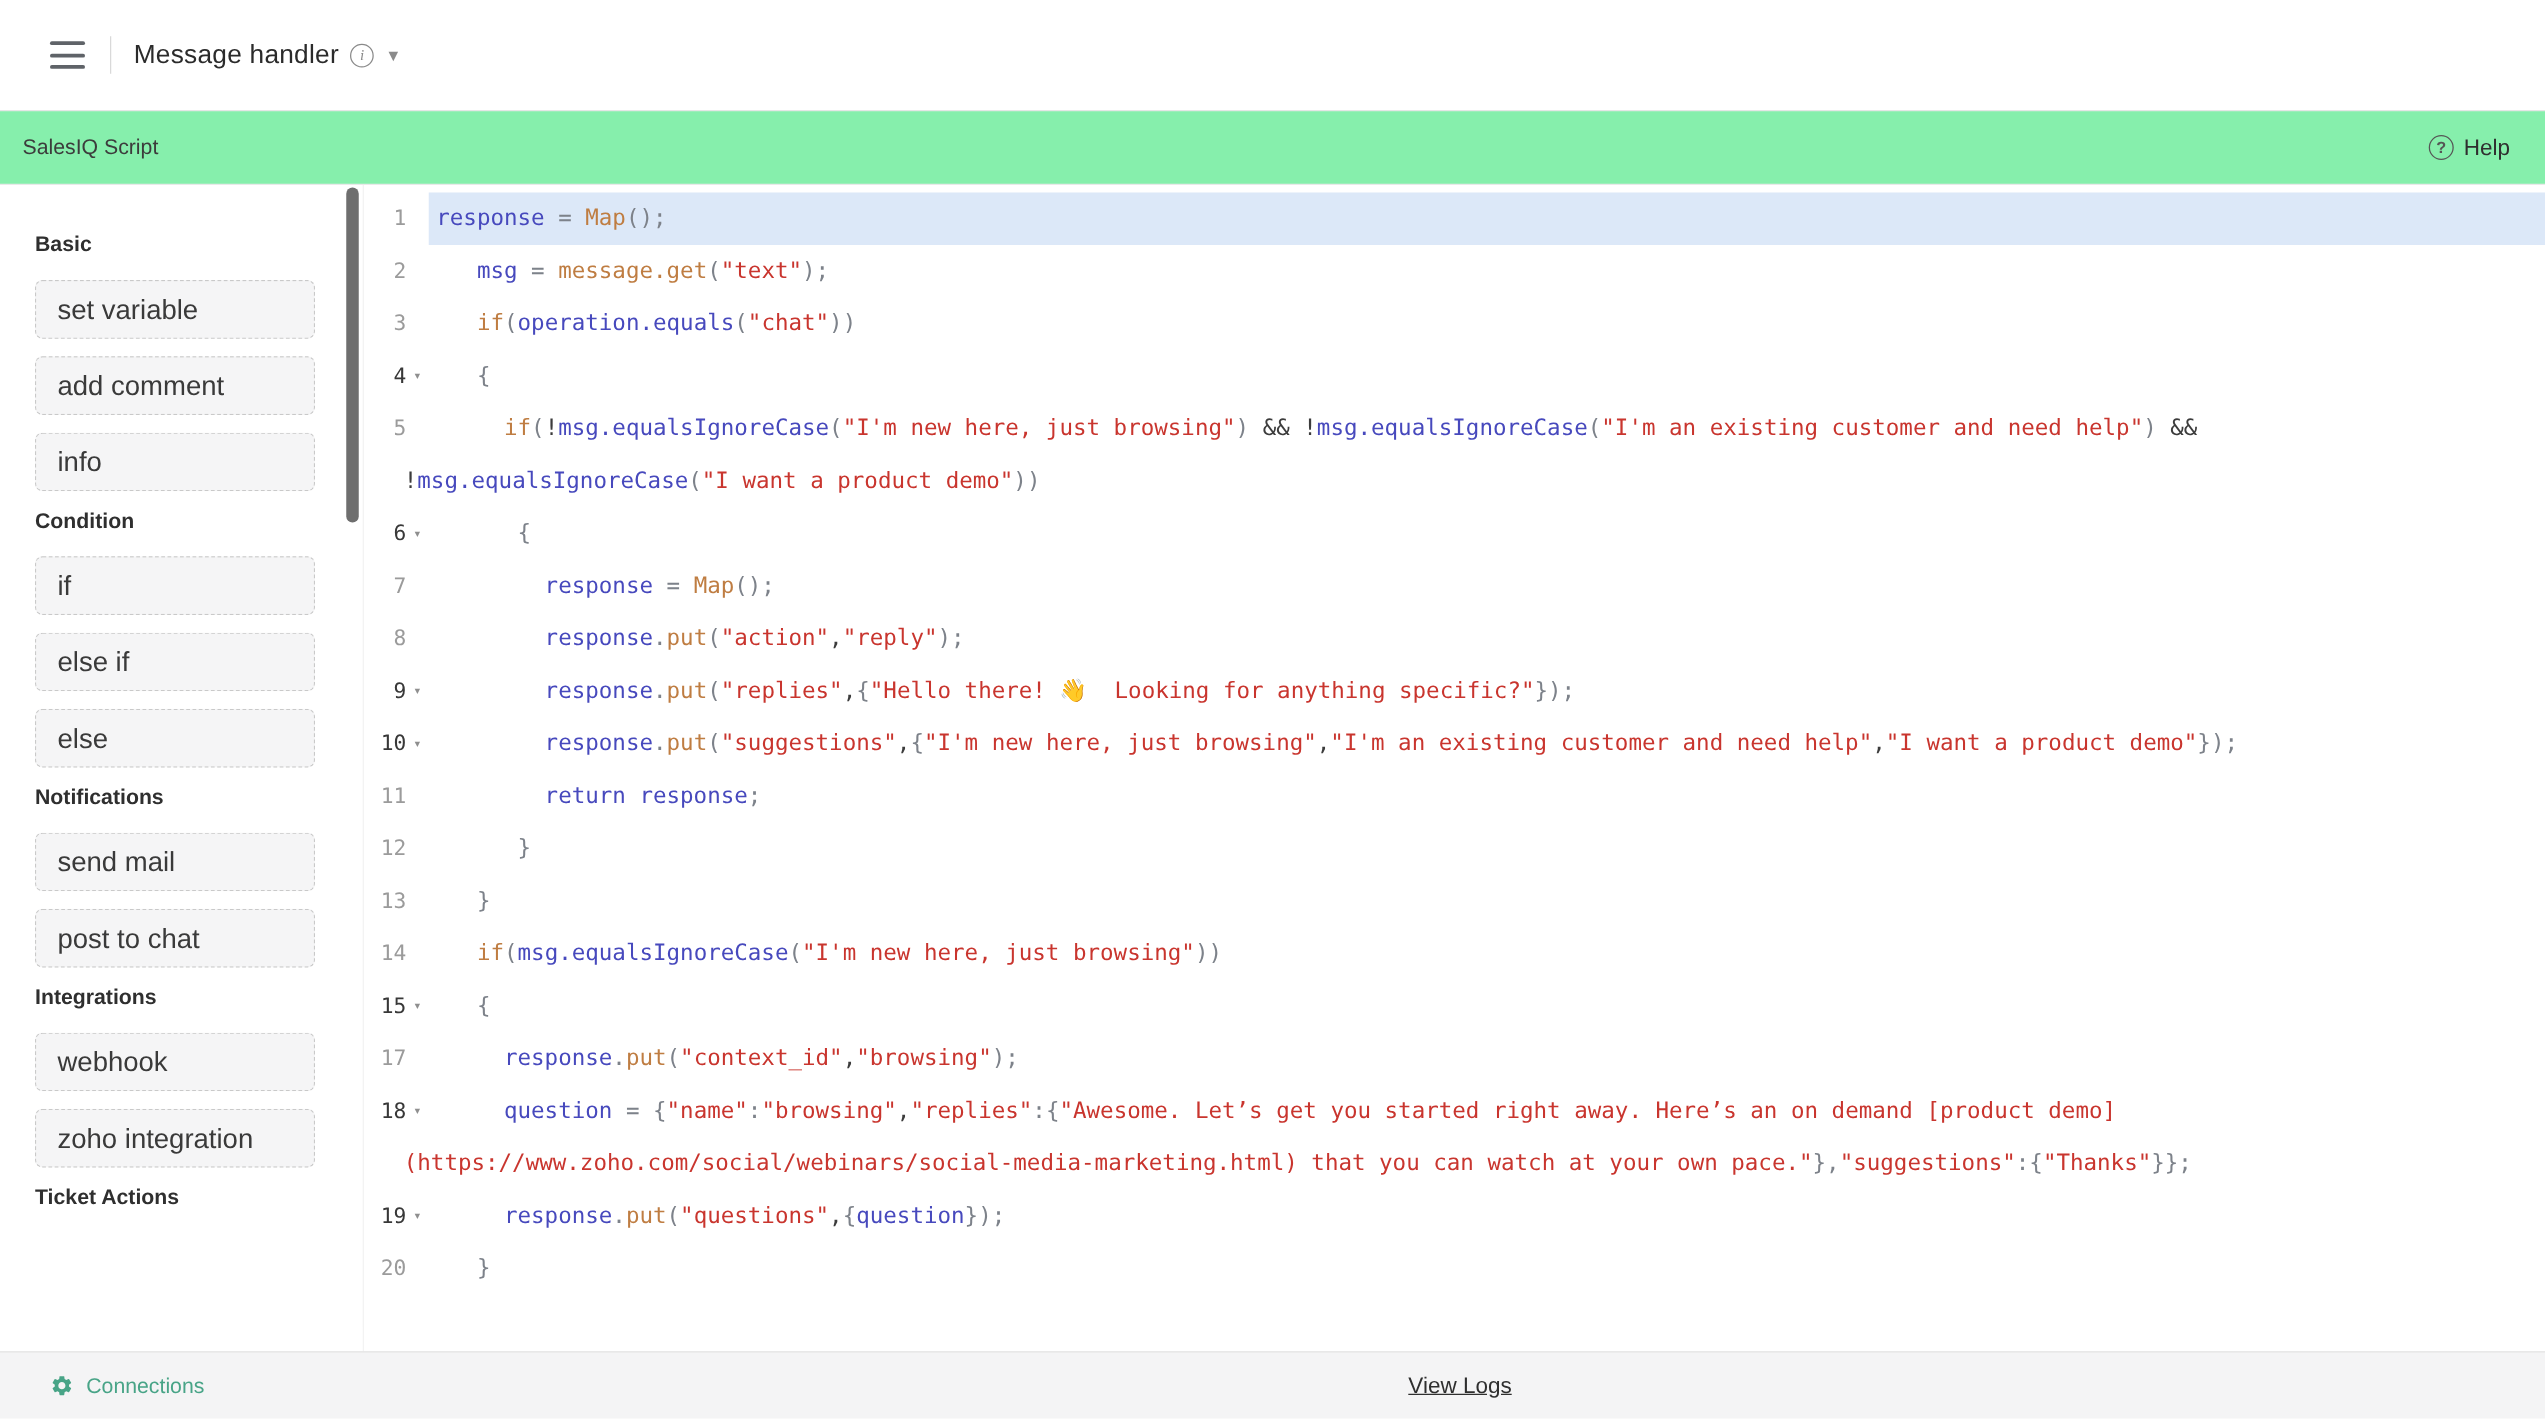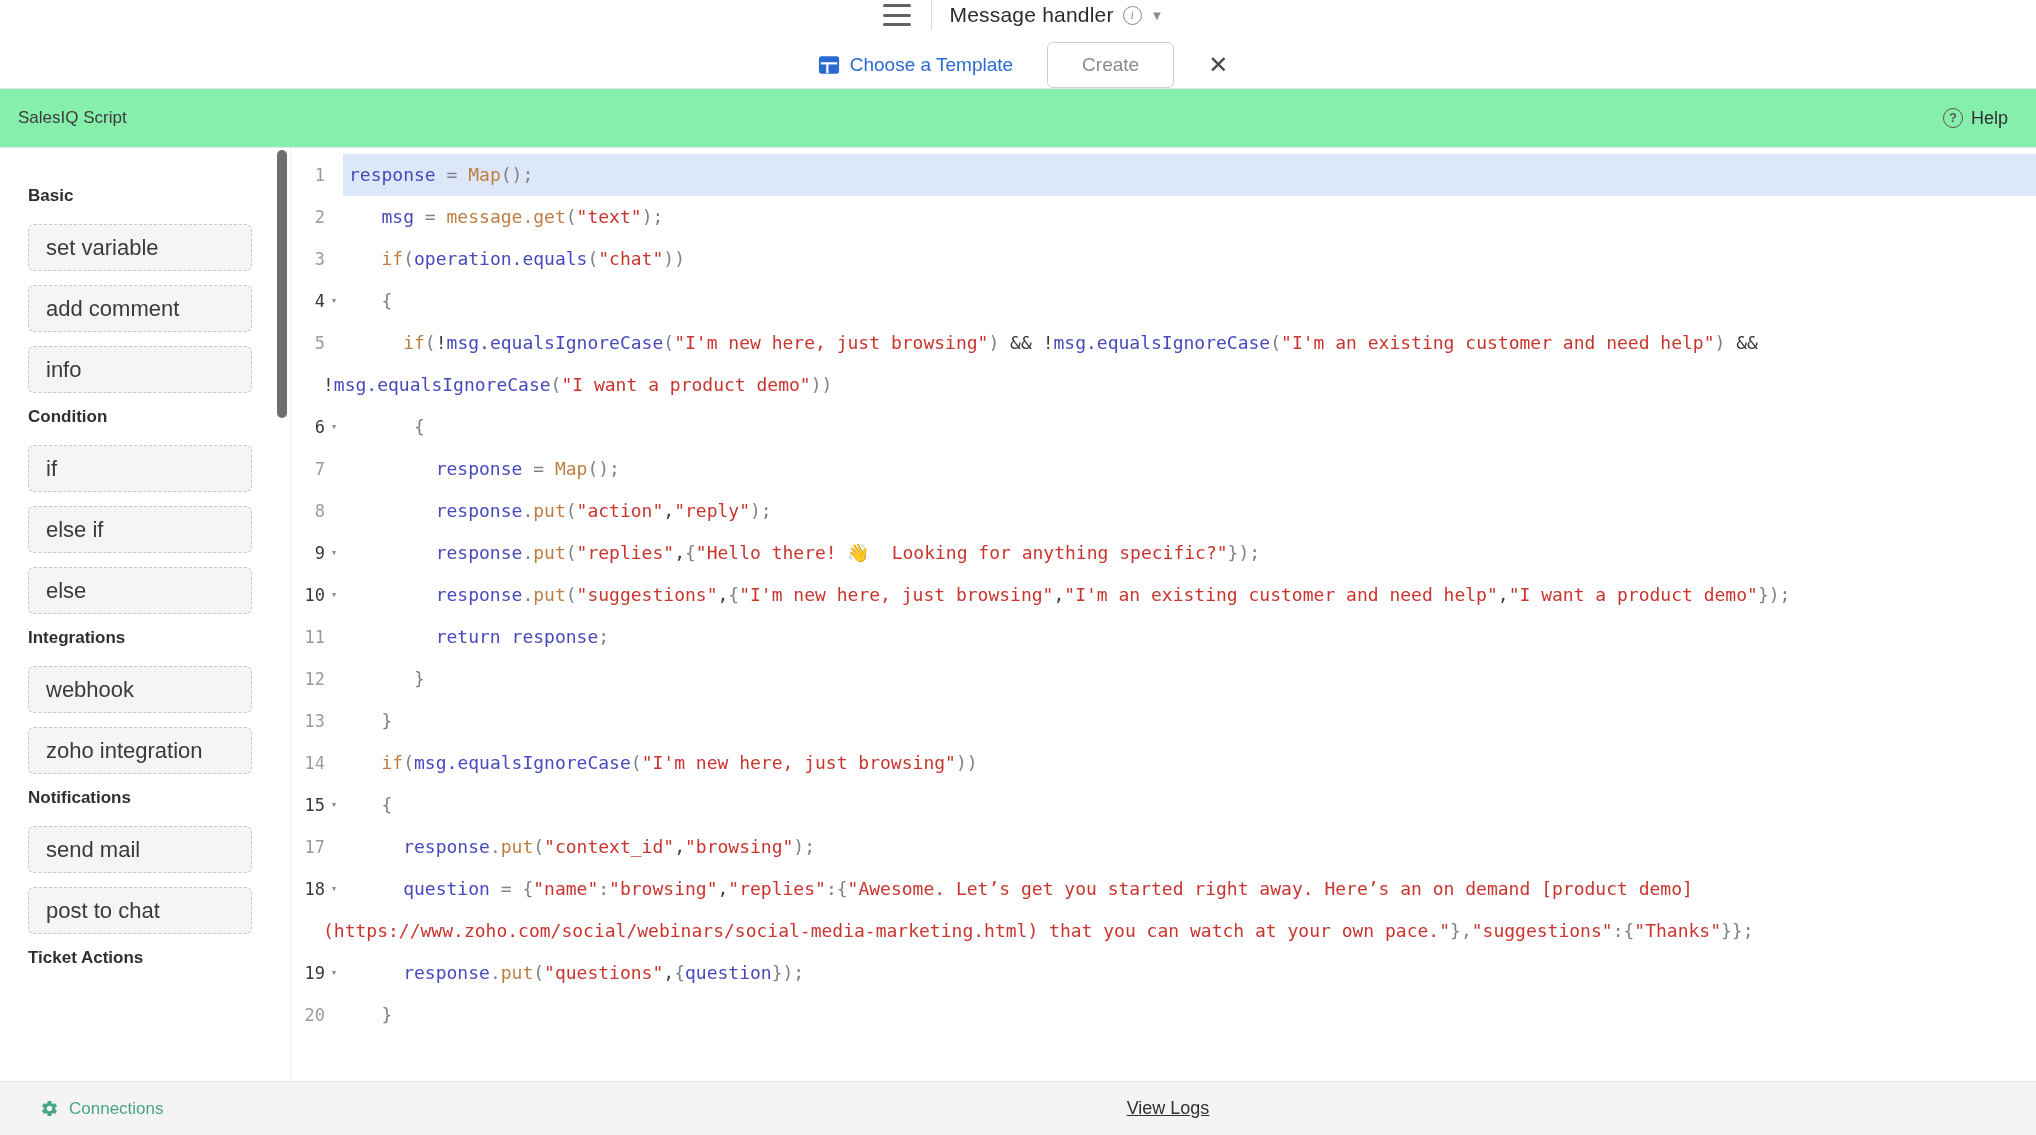--- a/index.html
+++ b/index.html
@@ -2,21 +2,21 @@
 <html style="--accent_blue: #2b6bd0; --green: #48a487; --syntax_identifier: #4749bd; --syntax_keyword: #bf7d42; --syntax_string: #c9352e; --syntax_punct: #7d828a; --syntax_operator: #3c3c3c; --line_highlight: #dce8f8;"><head>
 <meta charset="utf-8">
 <style>
   * { margin:0; padding:0; box-sizing:border-box; }
   html,body { width:2036px; height:1135px; overflow:hidden; background:#fff;
               font-family:"Liberation Sans", sans-serif; }
   body { position:relative; }
 
   
   .header { position:absolute; top:0; left:0; right:0; height:88px; background:#fff;
-            display:flex; align-items:center; justify-content:space-between; padding:0 30px 0 40px;flex-direction:column; }
+            display:flex; align-items:center; justify-content:space-between; padding:0 30px 0 40px; }
   .header-left { display:flex; align-items:center; gap:18px; }
   .hamburger { width:30px; height:22px; background:none; border:none; cursor:pointer;
                display:flex; flex-direction:column; justify-content:space-between; }
   .hamburger span { display:block; height:3px; width:28px; background:#5f6368; border-radius:2px; }
   .vdiv { width:1px; height:30px; background:#d9d9d9; }
   .title-wrap { display:flex; align-items:center; gap:9px; }
   .title { font-size:21px; color:#2b2b2b; font-weight:500; letter-spacing:.2px; }
   .info-ic { width:19px; height:19px; border:1.5px solid #8a8a8a; border-radius:50%;
              color:#8a8a8a; font-size:12px; line-height:16px; text-align:center;
              font-family:"Liberation Serif", serif; font-style:italic; }
@@ -89,32 +89,20 @@
         <span></span>
         <span></span>
       </button>
     <div class="vdiv"></div>
     <div class="title-wrap">
       <span class="title">Message handler</span>
       <span class="info-ic">i</span>
       <span class="caret">▼</span>
     </div>
   </div>
-  <div class="header-right">
-    <a class="tpl-link">
-      <svg width="22" height="22" viewBox="0 0 24 24">
-        <rect x="1" y="2.5" width="22" height="19" rx="3" fill="#2b6bd0"></rect>
-        <rect x="3" y="9" width="18" height="2.4" fill="#fff"></rect>
-        <rect x="9" y="11" width="2.4" height="10" fill="#fff"></rect>
-      </svg>
-      <span>Choose a Template</span>
-    </a>
-    <button class="create-btn">Create</button>
-    <span class="close-x">✕</span>
-  </div>
 </div>
 
 <div class="subheader">
   <span class="sub-title">SalesIQ Script</span>
   <span class="help-link">
     <span class="help-ic">?</span>
     <span>Help</span>
   </span>
 </div>
 
@@ -127,28 +115,28 @@
           <div class="sb-item">add comment</div>
           <div class="sb-item">info</div>
         </div>
         <div class="sb-section">
           <div class="sb-heading">Condition</div>
           <div class="sb-item">if</div>
           <div class="sb-item">else if</div>
           <div class="sb-item">else</div>
         </div>
         <div class="sb-section">
+          <div class="sb-heading">Notifications</div>
+          <div class="sb-item">send mail</div>
+          <div class="sb-item">post to chat</div>
+        </div>
+        <div class="sb-section">
           <div class="sb-heading">Integrations</div>
           <div class="sb-item">webhook</div>
           <div class="sb-item">zoho integration</div>
-        </div>
-        <div class="sb-section">
-          <div class="sb-heading">Notifications</div>
-          <div class="sb-item">send mail</div>
-          <div class="sb-item">post to chat</div>
         </div>
         <div class="sb-section">
           <div class="sb-heading">Ticket Actions</div>
         </div>
       </div>
     <div class="sb-fade"></div>
     <div class="sb-scroll"></div>
   </div>
   <div class="editor">
       <div class="crow">

